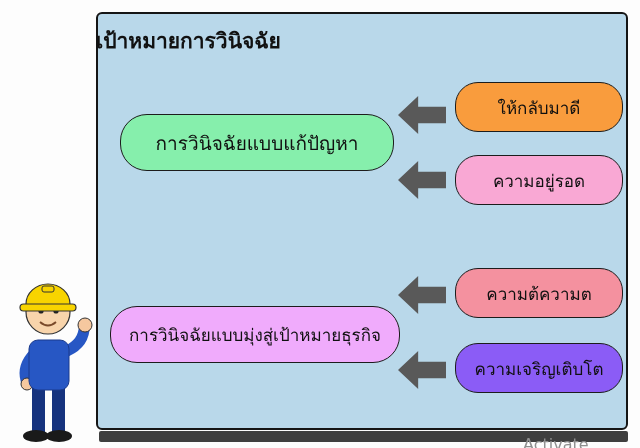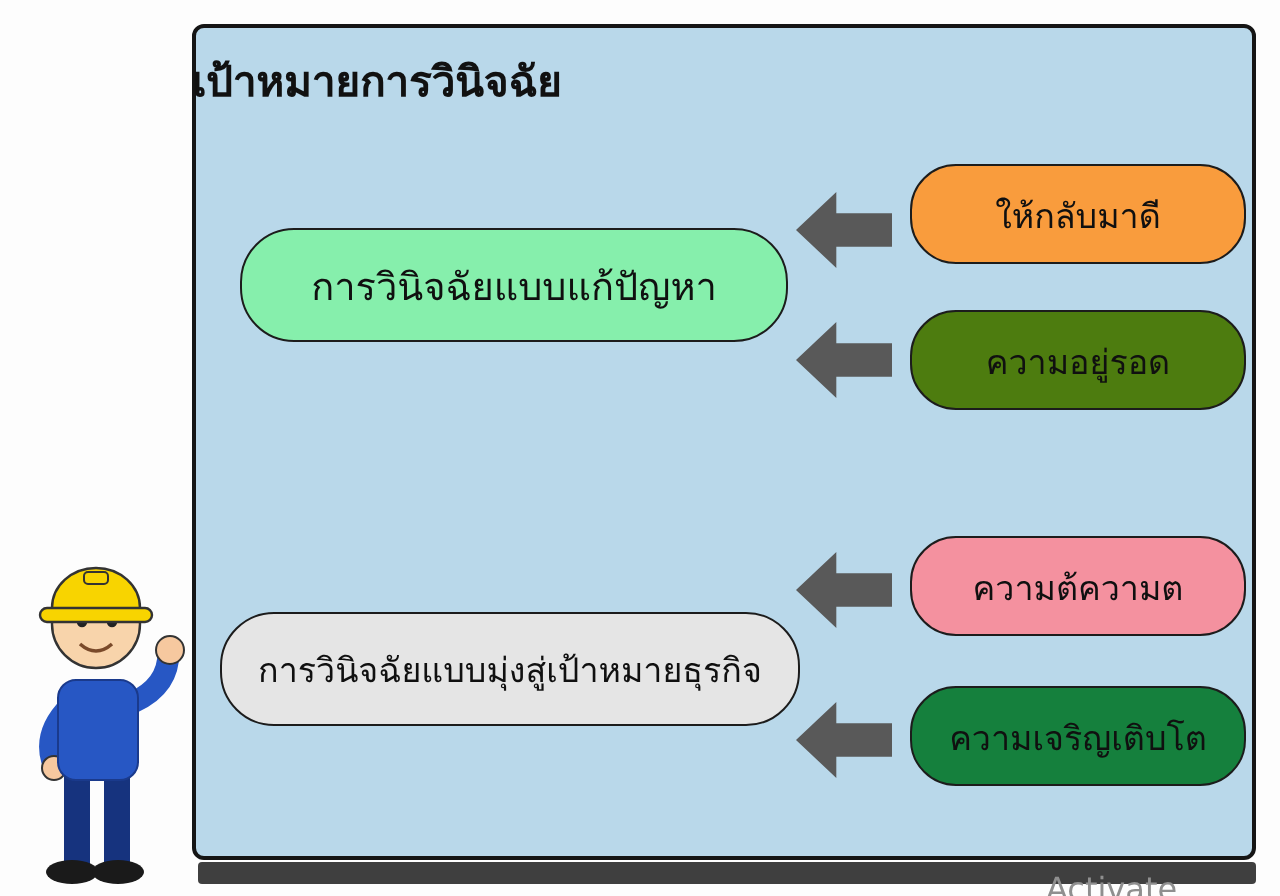--- a/index.html
+++ b/index.html
@@ -41,29 +41,29 @@
   .watermark{position:absolute;left:523px;top:435px;font-size:16px;z-index:5;}
 </style>
 </head>
 <body>
 
 <div class="panel" style="background: rgb(185, 216, 234);"></div>
 <div class="title">เป้าหมายการวินิจฉัย</div>
 
 <div class="box main-box" id="box-problem" style="background: #86efac;">การวินิจฉัยแบบแก้ปัญหา</div>
 
-<div class="box main-box" id="box-business" style="background: #e5e5e5; text-align: right;">การวินิจฉัยแบบมุ่งสู่เป้าหมายธุรกิจ</div>
+<div class="box main-box" id="box-business" style="background: #f0abfc; text-align: right;">การวินิจฉัยแบบมุ่งสู่เป้าหมายธุรกิจ</div>
 
 <div class="box side-box" id="box-recovery" style="background: rgb(249, 156, 61);">ให้กลับมาดี</div>
 
-<div class="box side-box" id="box-survival" style="background: #4d7c0f;">ความอยู่รอด</div>
+<div class="box side-box" id="box-survival" style="background: #f9a8d4;">ความอยู่รอด</div>
 
 <div class="box side-box" id="box-need" style="background: rgb(244, 145, 159);">ความต้ความต</div>
 
-<div class="box side-box" id="box-growth" style="background: #15803d;">ความเจริญเติบโต</div>
+<div class="box side-box" id="box-growth" style="background: #8b5cf6;">ความเจริญเติบโต</div>
 
 <div class="arrow" id="arrow-1" style="background: rgb(89, 89, 89);"></div>
 <div class="arrow" id="arrow-2" style="background: rgb(89, 89, 89);"></div>
 <div class="arrow" id="arrow-3" style="background: rgb(89, 89, 89);"></div>
 <div class="arrow" id="arrow-4" style="background: rgb(89, 89, 89);"></div>
 
 <svg class="character" viewBox="0 0 96 178">
 
   <rect x="30" y="115" width="13" height="50" fill="#16337e"></rect>
   <rect x="50" y="115" width="13" height="50" fill="#16337e"></rect>

